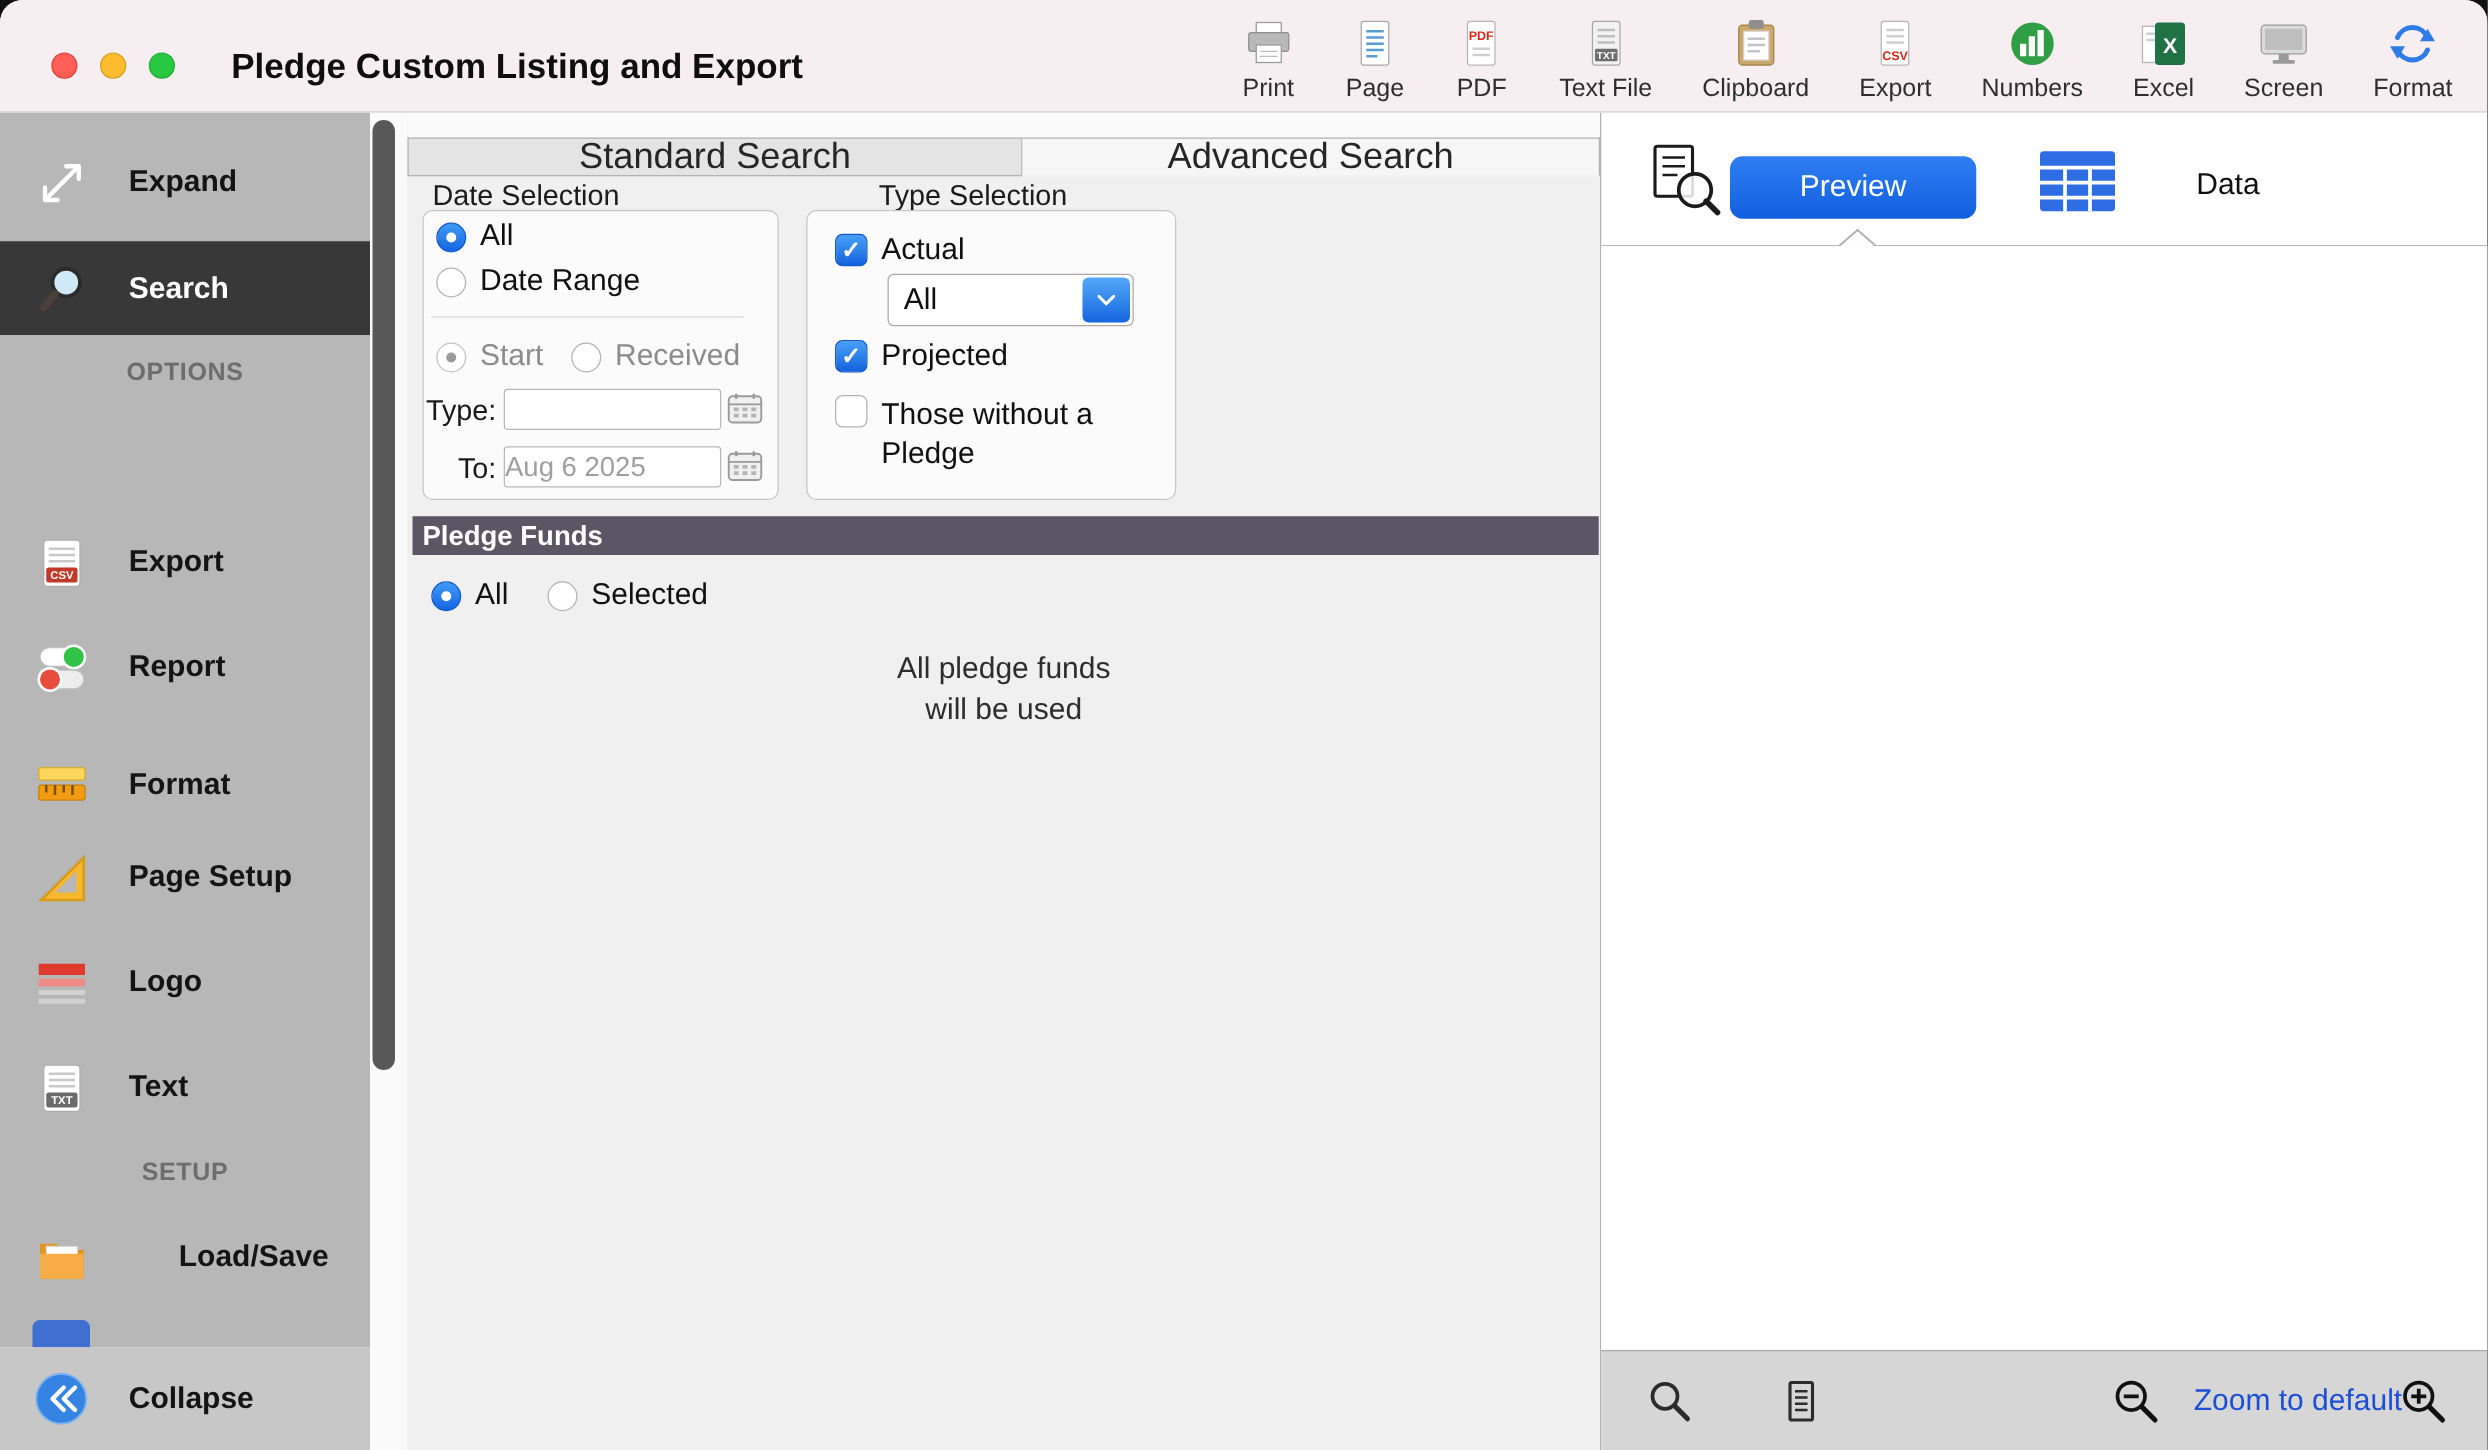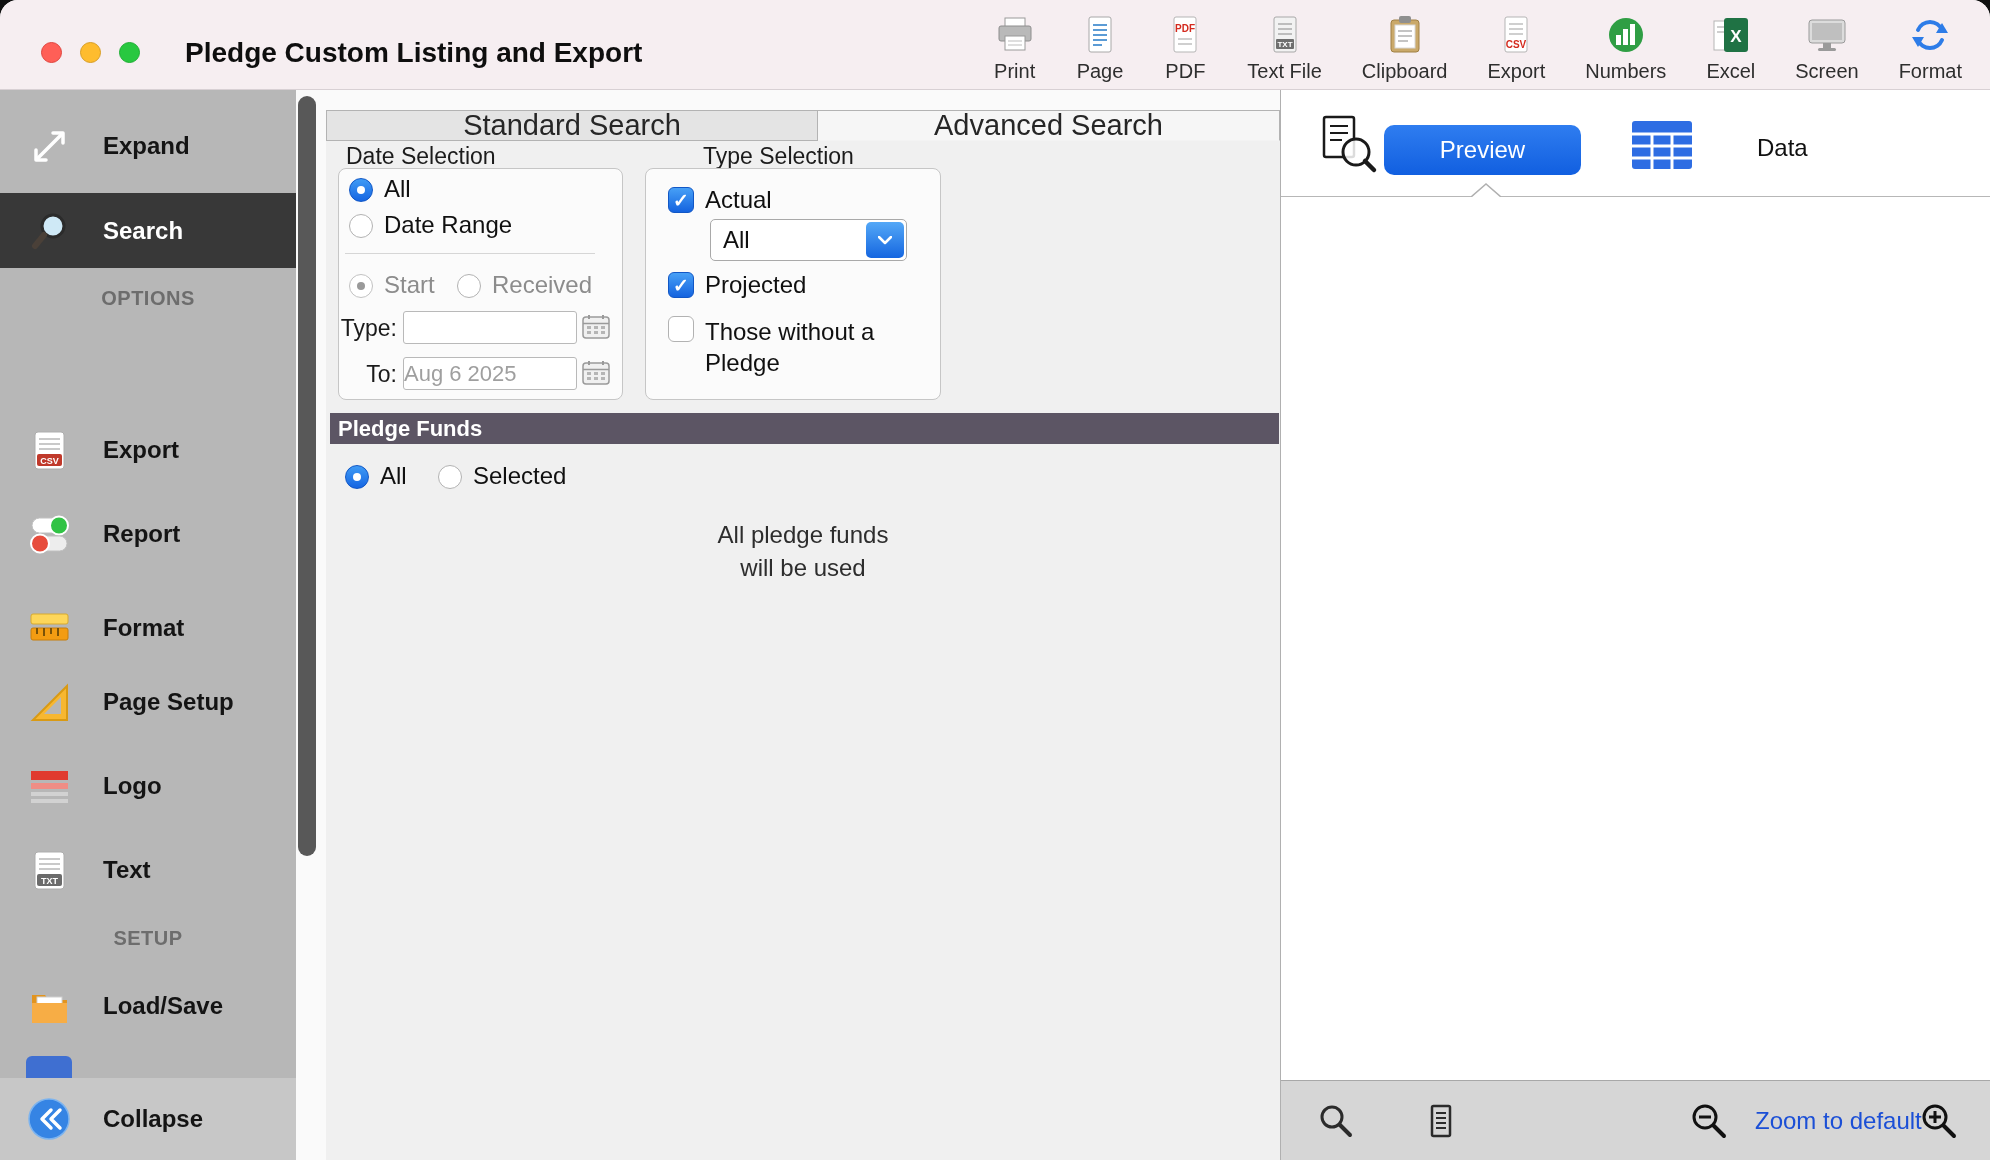--- a/index.html
+++ b/index.html
@@ -285,21 +285,21 @@
           <line x1="12" y1="21" x2="33" y2="21" stroke="#c9c9c9" stroke-width="2"></line>
           <rect x="10" y="26" width="25" height="12" rx="2" fill="#6b6b6b"></rect>
           <text x="22.5" y="35.5" font-size="9" font-weight="bold" fill="#ffffff" text-anchor="middle">TXT</text>
         </svg>
       </span>
       <span class="side-label">Text</span>
     </div>
 
     <div class="side-header" style="top:833px;">SETUP</div>
 
-    <div class="side-row" style="top:874px;">
+    <div class="side-row" style="top:874px;gap:40px;">
       <span class="side-icon">
         <svg width="45" height="45" viewBox="0 0 45 45">
           <path d="M5 11 h13 l4 5 h18 v23 H5 z" fill="#e2941f"></path>
           <rect x="10" y="13" width="25" height="18" fill="#ffffff" stroke="#d0d0d0"></rect>
           <path d="M5 19 h35 v20 H5 z" fill="#f7ad45"></path>
         </svg>
       </span>
       <span class="side-label">Load/Save</span>
     </div>
 

